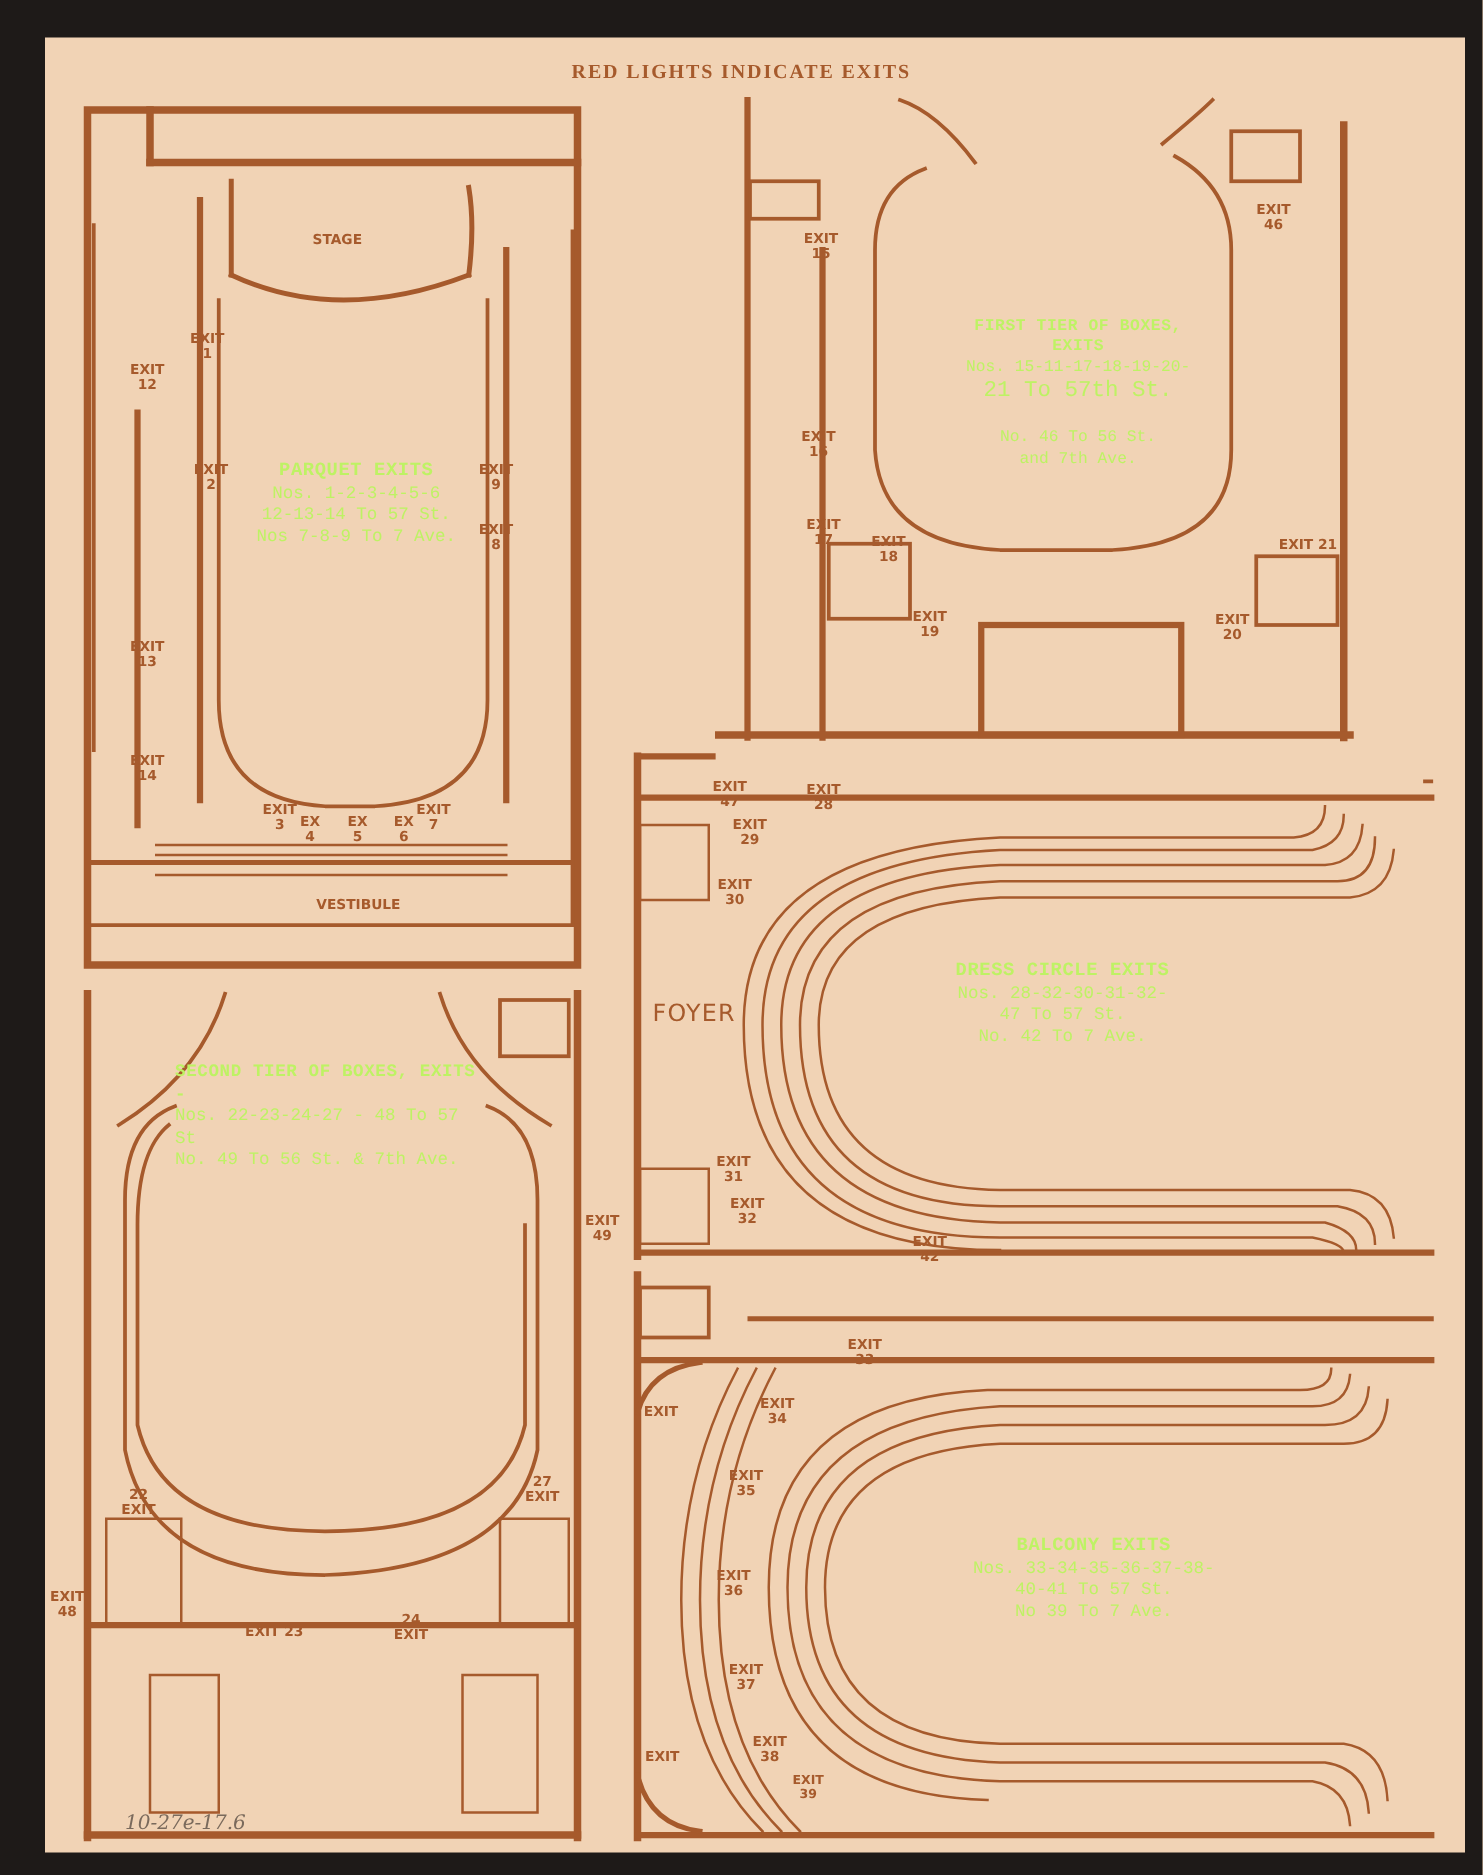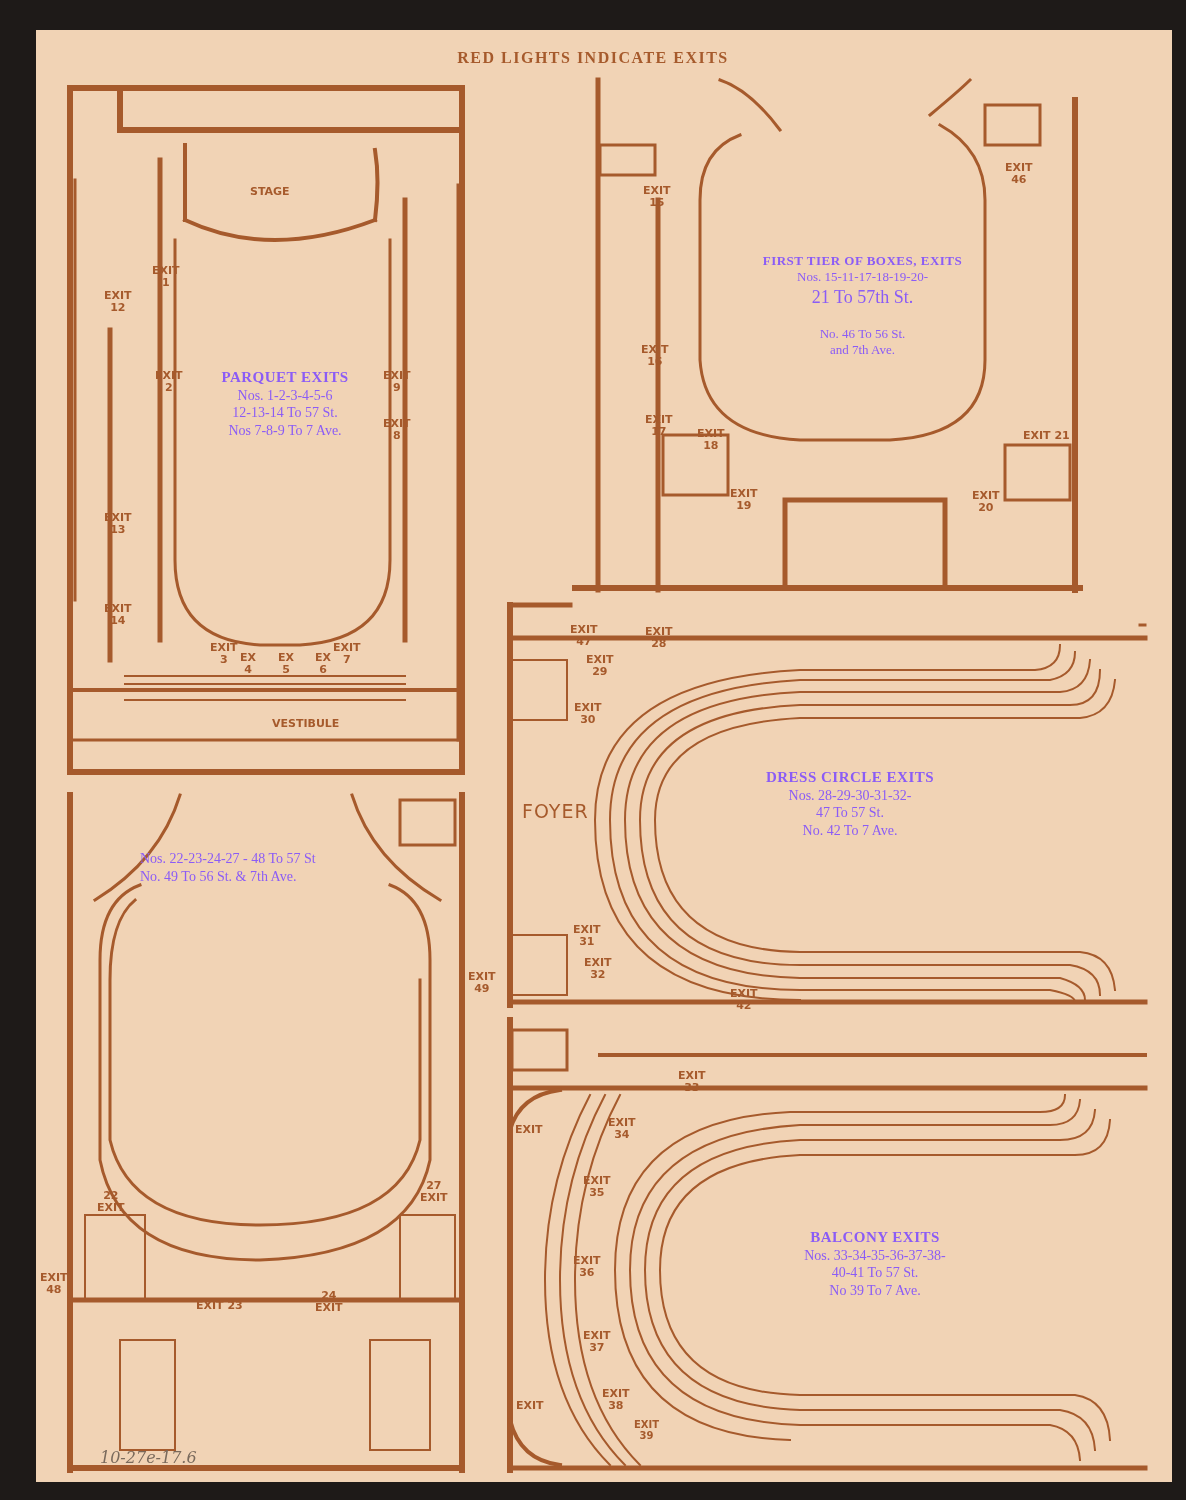--- a/index.html
+++ b/index.html
@@ -1,21 +1,21 @@
 <!DOCTYPE html>
 <html><head>
 <meta charset="utf-8">
 <style>
   html,body{margin:0;padding:0;}
   body{width:1186px;height:1500px;background:#1e1a18;position:relative;overflow:hidden;font-family:"Liberation Sans",sans-serif;}
   .paper{position:absolute;left:36px;top:30px;width:1136px;height:1452px;background:#f1d3b5;}
   svg.plan{position:absolute;left:0;top:0;}
   .lbl{position:absolute;color:#a65a2c;font-weight:bold;text-align:center;line-height:1.05;white-space:pre;font-family:"DejaVu Sans",sans-serif;}
   .title{position:absolute;left:0;width:1186px;top:49px;text-align:center;color:#a65a2c;font-family:"Liberation Serif",serif;font-weight:bold;font-size:16px;letter-spacing:1.5px;}
-  .block{position:absolute;color:#8b5cf6;font-family:Liberation Serif, serif;text-align:center;line-height:1.25;}
+  .block{position:absolute;color:#bef264;font-family:Liberation Mono, monospace;text-align:center;line-height:1.25;}
   .block .h{font-size:15px;font-weight:bold;letter-spacing:.5px;}
   .block .l{font-size:14px;}
   .ex{font-size:11px;}
   .hand{position:absolute;left:100px;top:1448px;color:#7a6a5c;font-family:"DejaVu Serif",serif;font-style:italic;font-size:16px;}
 </style>
 </head>
 <body>
 
 <div class="paper"></div>
 
@@ -113,21 +113,21 @@
 
 <div class="title">RED LIGHTS INDICATE EXITS</div>
 
 <div class="block" style="left:180px;top:368px;width:210px;">
   <div class="h">PARQUET EXITS</div>
   <div class="l">Nos. 1-2-3-4-5-6</div>
   <div class="l">12-13-14 To 57 St.</div>
   <div class="l">Nos 7-8-9 To 7 Ave.</div>
 </div>
 <div class="lbl" style="left:250px;top:186px;font-size:11px;">STAGE</div>
-<div class="lbl" style="left:272px;top:718px;font-size:11px;text-align:center;">VESTIBULE</div>
+<div class="lbl" style="left:253px;top:718px;font-size:11px;text-align:center;">VESTIBULE</div>
 <div class="lbl ex" style="left:152px;top:265px;">EXIT
 1</div>
 <div class="lbl ex" style="left:155px;top:370px;">EXIT
 2</div>
 <div class="lbl ex" style="left:210px;top:642px;">EXIT
 3</div>
 <div class="lbl ex" style="left:240px;top:652px;">EX
 4</div>
 <div class="lbl ex" style="left:278px;top:652px;">EX
 5</div>
@@ -164,41 +164,42 @@
 <div class="lbl ex" style="left:730px;top:488px;">EXIT
 19</div>
 <div class="lbl ex" style="left:972px;top:490px;">EXIT
 20</div>
 <div class="lbl ex" style="left:1023px;top:430px;">EXIT 21</div>
 <div class="lbl ex" style="left:1005px;top:162px;">EXIT
 46</div>
 
 <div class="block" style="left:745px;top:768px;width:210px;">
   <div class="h">DRESS CIRCLE EXITS</div>
-  <div class="l">Nos. 28-29-30-31-32-</div>
+  <div class="l">Nos. 28-32-30-31-32-</div>
   <div class="l">47 To 57 St.</div>
   <div class="l">No. 42 To 7 Ave.</div>
 </div>
 <div class="lbl" style="left:522px;top:802px;font-size:19px;font-weight:normal;letter-spacing:1px;">FOYER</div>
 <div class="lbl ex" style="left:645px;top:626px;">EXIT
 28</div>
 <div class="lbl ex" style="left:586px;top:654px;">EXIT
 29</div>
 <div class="lbl ex" style="left:574px;top:702px;">EXIT
 30</div>
 <div class="lbl ex" style="left:573px;top:924px;">EXIT
 31</div>
 <div class="lbl ex" style="left:584px;top:957px;">EXIT
 32</div>
 <div class="lbl ex" style="left:730px;top:988px;">EXIT
 42</div>
 <div class="lbl ex" style="left:570px;top:624px;">EXIT
 47</div>
 
 <div class="block" style="left:140px;top:850px;width:250px;text-align:left;">
+  <div class="h" style="font-size:14px;">SECOND TIER OF BOXES, EXITS -</div>
   <div class="l" style="font-size:14px;">Nos. 22-23-24-27 - 48 To 57 St</div>
   <div class="l" style="font-size:14px;">No. 49 To 56 St. &amp; 7th Ave.</div>
 </div>
 <div class="lbl ex" style="left:97px;top:1190px;">22
 EXIT</div>
 <div class="lbl ex" style="left:196px;top:1300px;">EXIT 23</div>
 <div class="lbl ex" style="left:315px;top:1290px;">24
 EXIT</div>
 <div class="lbl ex" style="left:420px;top:1180px;">27
 EXIT</div>

